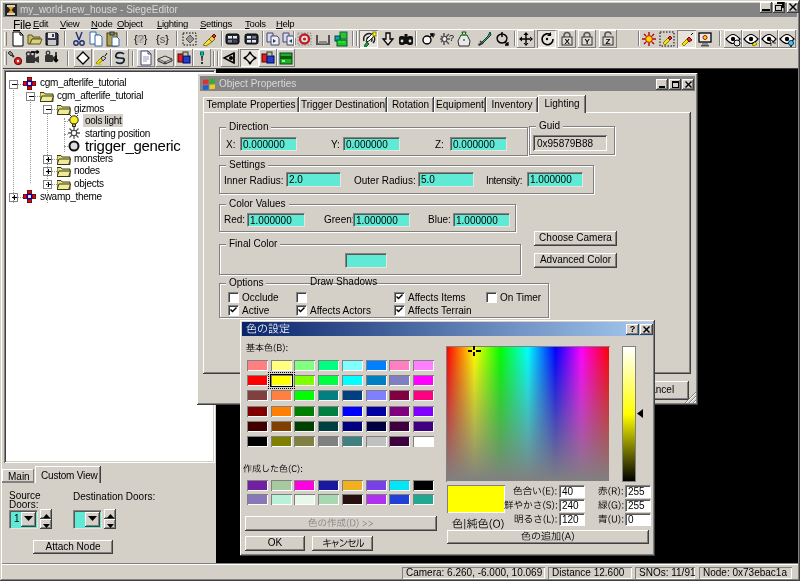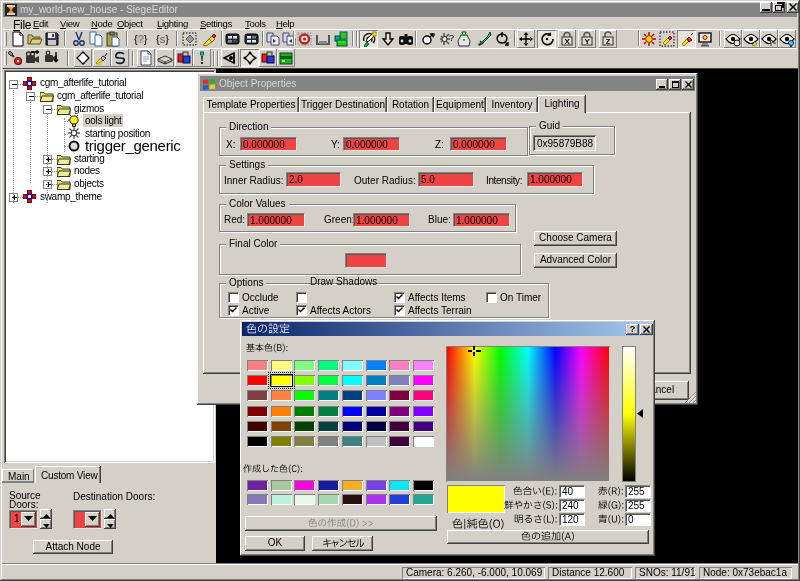--- a/index.html
+++ b/index.html
@@ -2,21 +2,21 @@
 <html><head><meta charset="utf-8"><style>
 *{margin:0;padding:0;box-sizing:border-box}
 body{width:800px;height:581px;position:relative;overflow:hidden;background:#d4d0c8;
  font-family:"Liberation Sans",sans-serif;font-size:10px;color:#000}
 .ab{position:absolute}
 .jp{position:absolute;z-index:11}
 .ras{box-shadow:inset -1px -1px 0 #404040,inset 1px 1px 0 #fff,inset -2px -2px 0 #808080,inset 2px 2px 0 #d4d0c8;background:#d4d0c8}
 .btn{box-shadow:inset -1px -1px 0 #404040,inset 1px 1px 0 #fff,inset -2px -2px 0 #808080;background:#d4d0c8;text-align:center}
 .thinr{box-shadow:inset -1px -1px 0 #808080,inset 1px 1px 0 #fff}
 .thins{box-shadow:inset 1px 1px 0 #808080,inset -1px -1px 0 #fff}
-.edit{background:#ef4444;border:1px solid;border-color:#848484 #e8e4dc #e8e4dc #848484;box-shadow:inset 1px 1px 0 #585858}
+.edit{background:#5eead4;border:1px solid;border-color:#848484 #e8e4dc #e8e4dc #848484;box-shadow:inset 1px 1px 0 #585858}
 .sunk2{box-shadow:inset 1px 1px 0 #808080,inset -1px -1px 0 #fff,inset 2px 2px 0 #404040,inset -2px -2px 0 #d4d0c8}
 .grp{border:1px solid #808080;box-shadow:inset 1px 1px 0 #fff,1px 1px 0 #fff}
 .grp>span{position:absolute;top:-7px;left:6px;background:#d4d0c8;padding:0 3px;font-size:10px}
 .f10{font-size:10px}
 .tbsep{width:2px;box-shadow:inset 1px 0 0 #808080,inset -1px 0 0 #fff}
 .grip{width:3px;box-shadow:inset 1px 0 0 #fff,inset -1px 0 0 #808080;background:#d4d0c8}
 .cb{width:11px;height:11px;background:#fff;border:1px solid;border-color:#848484 #fff #fff #848484;box-shadow:inset 1px 1px 0 #404040}
 .sw{box-shadow:inset 1px 1px 0 #808080,inset -1px -1px 0 #fff;white-space:nowrap;overflow:hidden}
 </style></head><body>
 <div class="ab" style="left:0;top:0;width:800px;height:581px;box-shadow:inset -1px -1px 0 #404040,inset 1px 1px 0 #d4d0c8,inset -2px -2px 0 #808080,inset 2px 2px 0 #fff"></div>
@@ -401,21 +401,21 @@
   </svg>
 <div class="ab" style="left:83px;top:139px;font-size:15px;letter-spacing:-0.3px;padding:0 2px;line-height:13px">trigger_generic</div>
 <div class="ab" style="left:52px;top:159px;width:9px;height:0;border-top:1px dotted #999"></div>
 <div class="ab" style="left:43px;top:155px;width:9px;height:9px;background:#fff;border:1px solid #848484;"></div>
 <div class="ab" style="left:46px;top:159px;width:5px;height:1px;background:#000"></div>
 <div class="ab" style="left:48px;top:157px;width:1px;height:5px;background:#000"></div>
 <svg class="ab" style="left:57px;top:153px" width="14" height="12" viewBox="0 0 14 12">
     <path d="M0 11.5V2.5h4l1.2 1.5H13v7.5z" fill="#e6e27e" stroke="#3a3a10"></path>
     <path d="M0 11.5L2 6h11.5l-1.8 5.5z" fill="#efeb9a" stroke="#3a3a10"></path>
   </svg>
-<div class="ab" style="left:72px;top:152px;font-size:10px;letter-spacing:-0.3px;padding:0 2px;line-height:13px">starting</div>
+<div class="ab" style="left:72px;top:152px;font-size:10px;letter-spacing:-0.3px;padding:0 2px;line-height:13px">monsters</div>
 <div class="ab" style="left:52px;top:171px;width:9px;height:0;border-top:1px dotted #999"></div>
 <div class="ab" style="left:43px;top:167px;width:9px;height:9px;background:#fff;border:1px solid #848484;"></div>
 <div class="ab" style="left:46px;top:171px;width:5px;height:1px;background:#000"></div>
 <div class="ab" style="left:48px;top:169px;width:1px;height:5px;background:#000"></div>
 <svg class="ab" style="left:57px;top:165px" width="14" height="12" viewBox="0 0 14 12">
     <path d="M0 11.5V2.5h4l1.2 1.5H13v7.5z" fill="#e6e27e" stroke="#3a3a10"></path>
     <path d="M0 11.5L2 6h11.5l-1.8 5.5z" fill="#efeb9a" stroke="#3a3a10"></path>
   </svg>
 <div class="ab" style="left:72px;top:164px;font-size:10px;letter-spacing:-0.3px;padding:0 2px;line-height:13px">nodes</div>
 <div class="ab" style="left:52px;top:184px;width:9px;height:0;border-top:1px dotted #999"></div>
@@ -508,21 +508,21 @@
   </div>
 <div class="ab" style="left:226px;top:139px;z-index:4;font-size:10px;white-space:nowrap">X:</div>
 <div class="ab edit" style="left:240px;top:137px;width:57px;height:14px;z-index:4;font-size:10px;padding:1px 0 0 2px;overflow:hidden">0.000000</div>
 <div class="ab" style="left:331px;top:139px;z-index:4;font-size:10px;white-space:nowrap">Y:</div>
 <div class="ab edit" style="left:343px;top:137px;width:57px;height:14px;z-index:4;font-size:10px;padding:1px 0 0 2px;overflow:hidden">0.000000</div>
 <div class="ab" style="left:435px;top:139px;z-index:4;font-size:10px;white-space:nowrap">Z:</div>
 <div class="ab edit" style="left:450px;top:137px;width:57px;height:14px;z-index:4;font-size:10px;padding:1px 0 0 2px;overflow:hidden">0.000000</div>
 <div class="ab grp" style="left:529px;top:126px;width:86px;height:29px;z-index:4;">
     <span>Guid</span>
   </div>
-<div class="ab" style="left:533px;top:135px;width:63px;height:16px;z-index:4;background:#d4d0c8;box-shadow:inset 1px 1px 0 #808080,inset -1px -1px 0 #fff,inset 2px 2px 0 #404040;font-size:10px;padding:3px 0 0 4px">0x95879B88</div>
+<div class="ab" style="left:533px;top:135px;width:74px;height:16px;z-index:4;background:#d4d0c8;box-shadow:inset 1px 1px 0 #808080,inset -1px -1px 0 #fff,inset 2px 2px 0 #404040;font-size:10px;padding:3px 0 0 4px">0x95879B88</div>
 <div class="ab grp" style="left:219px;top:165px;width:375px;height:29px;z-index:4;">
     <span>Settings</span>
   </div>
 <div class="ab" style="left:224px;top:175px;z-index:4;font-size:10px;white-space:nowrap">Inner Radius:</div>
 <div class="ab edit" style="left:286px;top:172px;width:55px;height:15px;z-index:4;font-size:10px;padding:1px 0 0 2px;overflow:hidden">2.0</div>
 <div class="ab" style="left:354px;top:175px;z-index:4;font-size:10px;white-space:nowrap">Outer Radius:</div>
 <div class="ab edit" style="left:418px;top:172px;width:56px;height:15px;z-index:4;font-size:10px;padding:1px 0 0 2px;overflow:hidden">5.0</div>
 <div class="ab" style="left:486px;top:175px;z-index:4;font-size:10px;letter-spacing:-0.4px">Intensity:</div>
 <div class="ab edit" style="left:527px;top:172px;width:56px;height:15px;z-index:4;font-size:10px;padding:1px 0 0 2px;overflow:hidden">1.000000</div>
 <div class="ab grp" style="left:219px;top:204px;width:297px;height:28px;z-index:4;">

